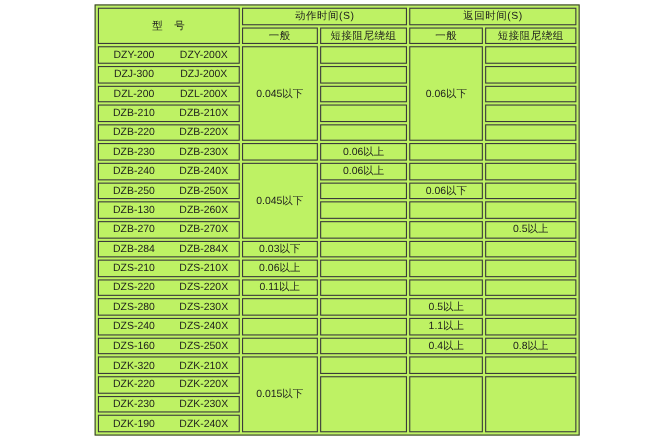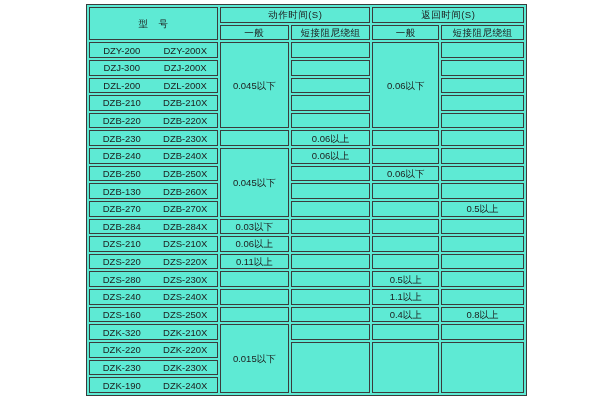--- a/index.html
+++ b/index.html
@@ -18,21 +18,21 @@
   table.spec {
     position: absolute;
     left: 86px;
     top: 4px;
     width: 441px;
     height: 392px;
     table-layout: fixed;
     border-collapse: separate;
     border-spacing: 2px;
     border: 1px solid #3b3b3b;
-    background: #5eead4;
+    background: #bef264;
     empty-cells: show;
   }
   table.spec td {
     border: 1px solid #3b3b3b;
     text-align: center;
     vertical-align: middle;
     font-size: 9.5px;
     line-height: 11px;
     color: #1c1c1c;
     padding: 0;

